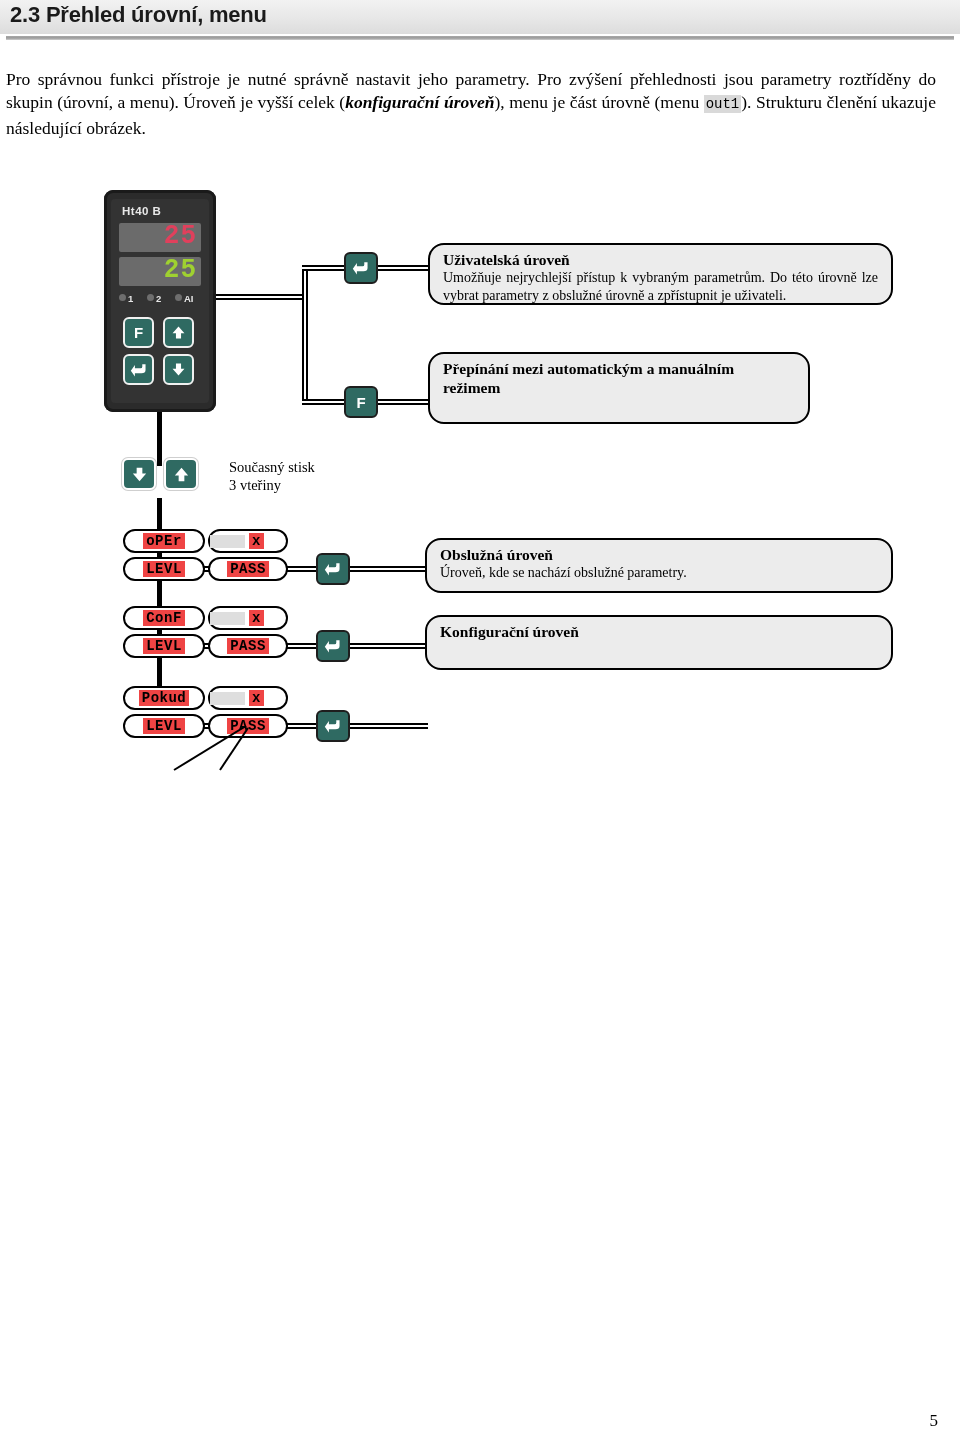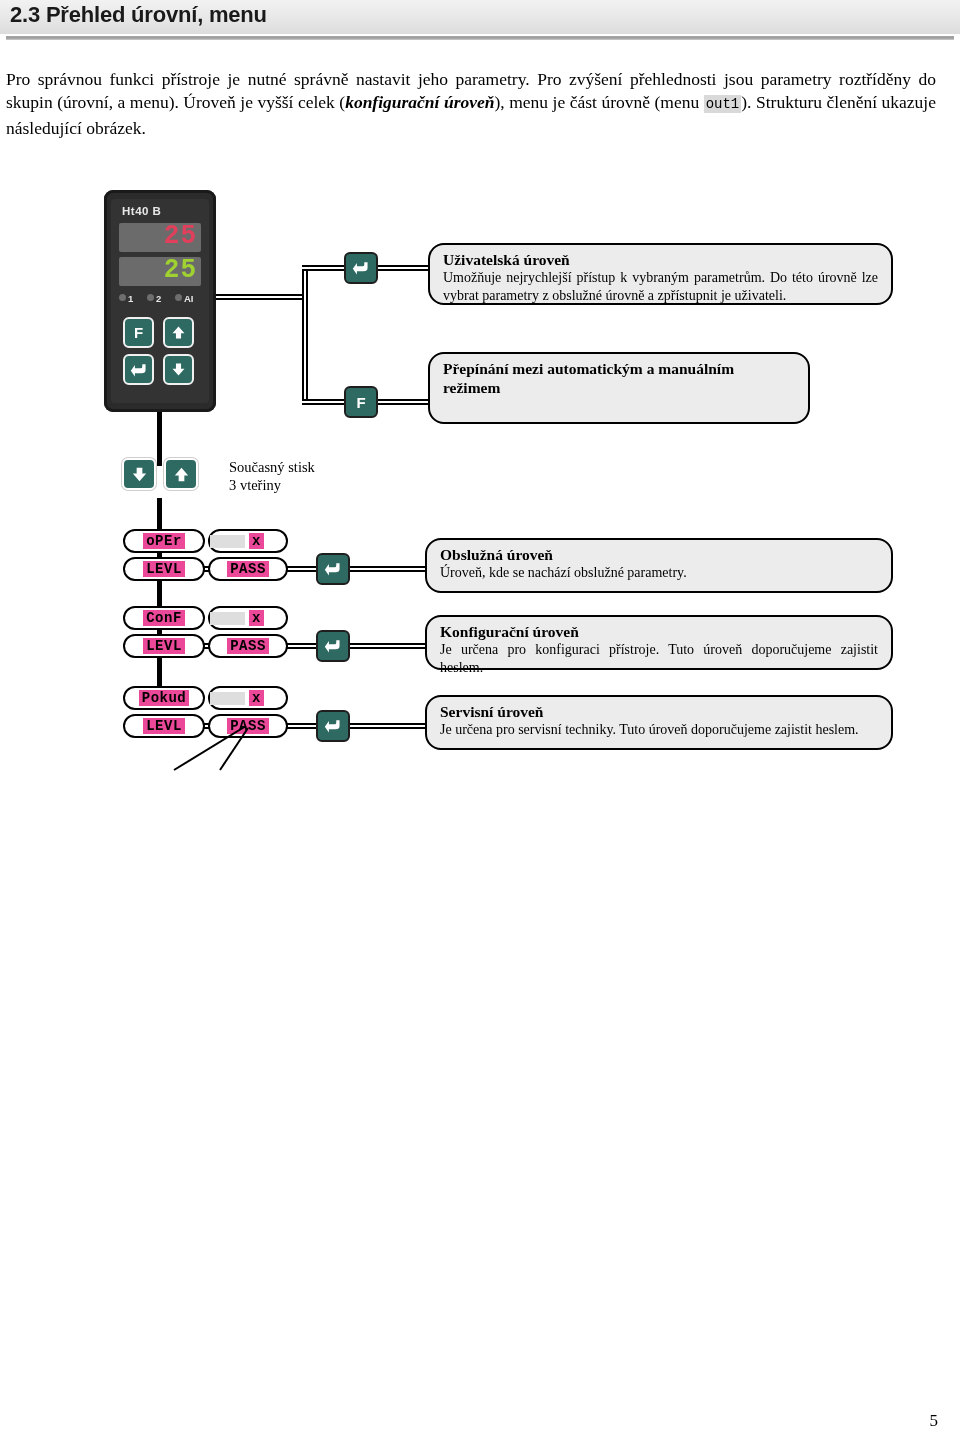--- a/index.html
+++ b/index.html
@@ -247,21 +247,21 @@
     box-sizing: border-box;
     display: flex;
     align-items: center;
     justify-content: center;
     z-index: 4;
   }
   .capsule span {
     font-family: "Liberation Mono", monospace;
     font-weight: bold;
     font-size: 14px;
-    background: #ec4899;
+    background: #ef4444;
     padding: 0 3px;
     letter-spacing: 0.5px;
   }
   .capsule.blankish { justify-content: flex-end; padding-right: 22px; }
   .capsule.blankish .pad {
     display: inline-block;
     width: 34px; height: 13px;
     background: #dedede;
     margin-right: 4px;
   }
@@ -449,21 +449,20 @@
   <div class="node-key" style="left:316px; top:460px;">
     <div class="glyph">
       <svg width="18" height="16" viewBox="0 0 22 18">
           <path d="M19 2 L19 9 Q19 13 14 13 L6 13 L6 17 L1 10 L6 3 L6 7 L13 7 Q15 7 15 5 L15 2 Z" fill="#ffffff"></path>
         </svg>
     </div>
   </div>
   <div class="conn-h" style="left:348px; top:473px; width:80px;"></div>
   <div class="info-box" style="left:425px; top:445px; width:468px; height:55px;">
     <div class="info-title">Konfigurační úroveň</div>
-    <div class="info-text">Je určena pro konfiguraci přístroje.  Tuto úroveň doporučujeme zajistit heslem.</div>
   </div>
 
   <div class="capsule" style="left:123px; top:516px; width:82px;">
     <span>Pokud</span>
   </div>
   <div class="capsule" style="left:123px; top:544px; width:82px;">
     <span>LEVL</span>
   </div>
   <div class="capsule blankish" style="left:208px; top:516px; width:80px;">
     <span class="pad"></span>
@@ -475,24 +474,20 @@
   <div class="conn-h" style="left:200px; top:553px; width:16px;"></div>
   <div class="conn-h" style="left:284px; top:553px; width:36px;"></div>
   <div class="node-key" style="left:316px; top:540px;">
     <div class="glyph">
       <svg width="18" height="16" viewBox="0 0 22 18">
           <path d="M19 2 L19 9 Q19 13 14 13 L6 13 L6 17 L1 10 L6 3 L6 7 L13 7 Q15 7 15 5 L15 2 Z" fill="#ffffff"></path>
         </svg>
     </div>
   </div>
   <div class="conn-h" style="left:348px; top:553px; width:80px;"></div>
-  <div class="info-box" style="left:425px; top:525px; width:468px; height:55px;">
-    <div class="info-title">Servisní úroveň</div>
-    <div class="info-text">Je určena pro servisní techniky.  Tuto úroveň doporučujeme zajistit heslem.</div>
-  </div>
 
   <svg class="bubble-tail" style="left:160px; top:556px;" width="110" height="48" viewBox="0 0 110 48">
     <polyline points="86,0 14,44" stroke="#000000" stroke-width="2" fill="none"></polyline>
     <polyline points="88,2 60,44" stroke="#000000" stroke-width="2" fill="none"></polyline>
   </svg>
 
 </div>
 
 <div id="page-number">5</div>
 

